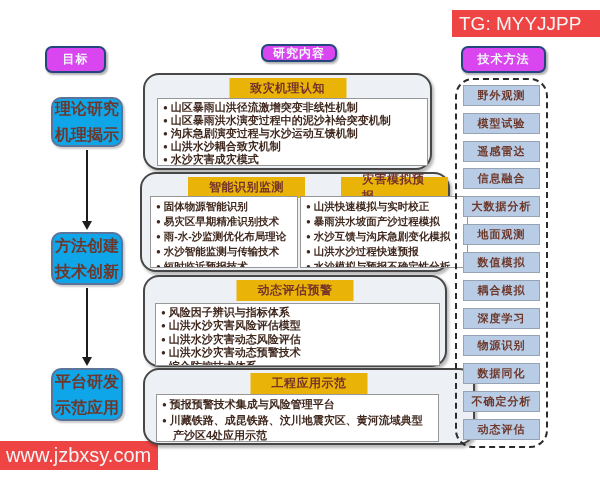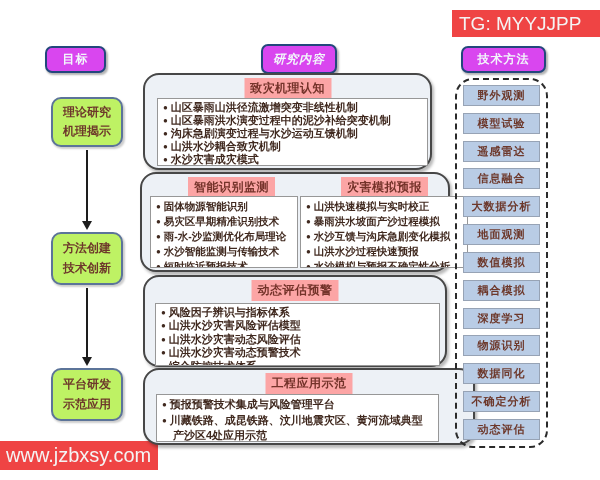--- a/index.html
+++ b/index.html
@@ -9,27 +9,27 @@
   }
 
   
   .hdr {
     position:absolute; background:#d946ef; border:2px solid #23477c; border-radius:7px;
     color:#f2f6fb; font-size:12px; font-weight:bold; letter-spacing:1px;
     display:flex; align-items:center; justify-content:center; box-sizing:border-box;
     box-shadow:1.5px 2px 2px rgba(0,0,0,.3);
   }
   #hdr-goal     { left:45px;  top:46px; width:61px; height:27px; }
-  #hdr-research { left:261px; top:44px; width:76px; height:30px;font-style:italic; }
+  #hdr-research { left:261px; top:44px; width:76px; height:18px; }
   #hdr-methods  { left:461px; top:46px; width:85px; height:27px; }
 
   
   .goalbox {
-    position:absolute; left:51px; width:72px; background:#bef264; border:2px solid #5c7499;
-    border-radius:10px; color:#6d382b; font-size:12px; font-weight:bold; text-align:center;
+    position:absolute; left:51px; width:72px; background:#0ea5e9; border:2px solid #5c7499;
+    border-radius:10px; color:#6d382b; font-size:16px; font-weight:bold; text-align:center;
     display:flex; align-items:center; justify-content:center; white-space:pre-line;
     line-height:1.6; box-sizing:border-box; box-shadow:1.5px 2px 2px rgba(0,0,0,.2);
   }
   #goal-1 { top:97px;  height:50px; }
   #goal-2 { top:232px; height:53px; }
   #goal-3 { top:368px; height:53px; }
 
   
   .arrow { position:absolute; left:86px; width:2px; background:#1d1d1d; }
   #arrow-1 { top:150px; height:72px; }
@@ -43,23 +43,23 @@
   .block {
     position:absolute; background:#edf1f6; border:2px solid #474747; border-radius:16px;
     box-sizing:border-box; box-shadow:2px 2.5px 3px rgba(0,0,0,.28);
   }
   #block-1 { left:143px; top:73px;  width:289px; height:97px;  }
   #block-2 { left:140px; top:172px; width:310px; height:100px; }
   #block-3 { left:143px; top:275px; width:304px; height:92px;  }
   #block-4 { left:143px; top:368px; width:332px; height:77px;  }
 
   .tab {
-    position:absolute; top:3px; height:21px; background:#fca5a5; color:#74332a;
+    position:absolute; top:3px; height:21px; background:#eab308; color:#74332a;
     font-size:12px; font-weight:bold; letter-spacing:.5px;
-    display:flex; align-items:center; justify-content:center; padding:0 6px;
+    display:flex; align-items:center; justify-content:center; padding:0 21px;
   }
   .tab.centered { left:50%; transform:translateX(-50%); }
   #tab-monitor { left:46px; }
   #tab-sim     { left:199px; }
 
   .inner { position:absolute; background:#ffffff; border:1px solid #979797; box-sizing:border-box; overflow:hidden; }
   #inner-1  { left:12px;  top:23px; width:271px; height:68px; }
   #inner-2a { left:8px;   top:22px; width:148px; height:72px; }
   #inner-2b { left:158px; top:22px; width:168px; height:72px; }
   #inner-3  { left:10px;  top:26px; width:285px; height:63px; }

